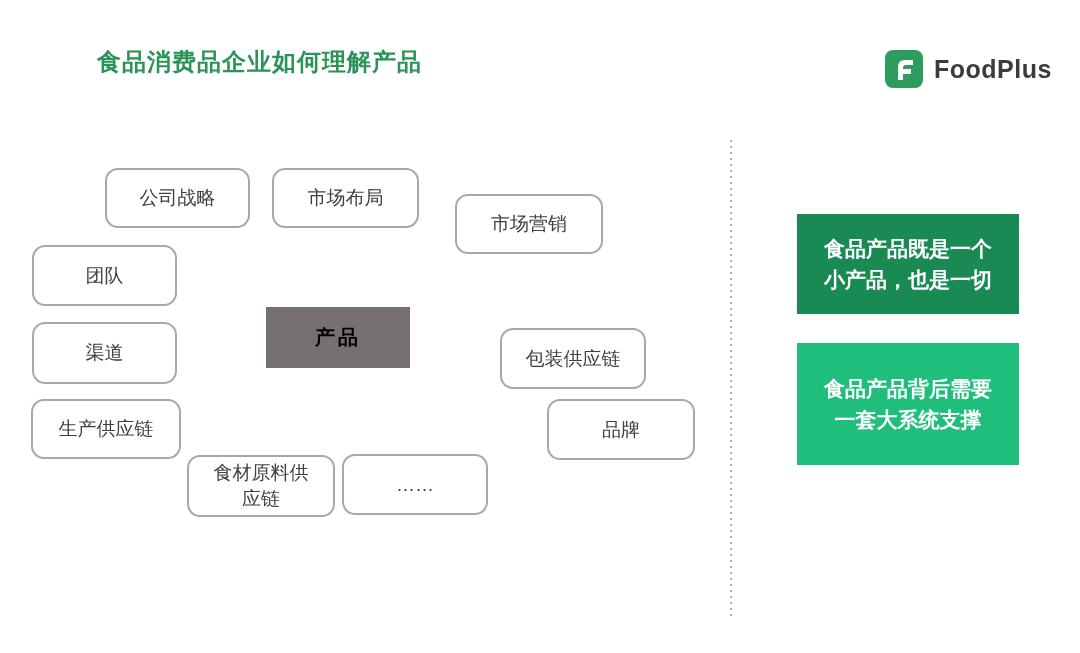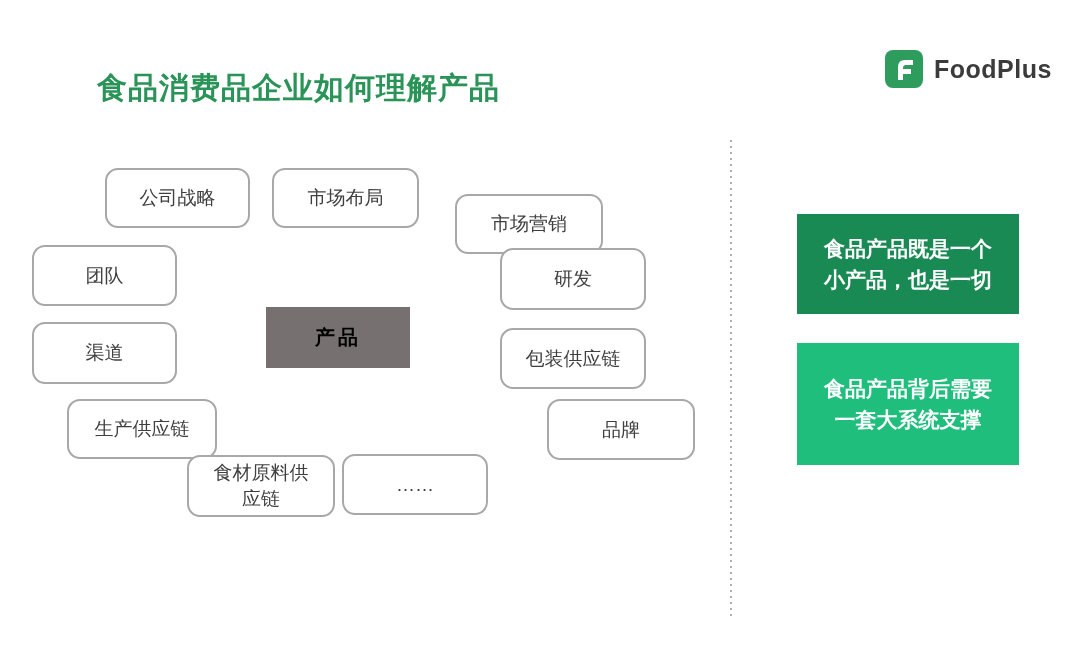--- a/index.html
+++ b/index.html
@@ -4,22 +4,22 @@
 <style>
   html,body { margin:0; padding:0; background:#ffffff; }
   body { font-family: "Liberation Sans", "DejaVu Sans", sans-serif; }
   .slide {
     position:relative; width:1080px; height:653px; background:#ffffff;
     overflow:hidden;
   }
 
   
   .title {
-    position:absolute; left:97px; top:68px;
-    font-size:30px; font-weight:bold; color:#2A9357; letter-spacing:1px;
+    position:absolute; left:97px; top:46px;
+    font-size:24px; font-weight:bold; color:#2A9357; letter-spacing:1px;
   }
 
   
   .brand { position:absolute; left:845px; top:50px; display:flex; align-items:center;margin-left:40px; }
   .brand-mark {
     width:38px; height:38px; background:#2E9C5D; border-radius:8px;
     display:flex; align-items:center; justify-content:center; flex:0 0 auto;
   }
   .brand-name {
     margin-left:11px; font-size:25px; font-weight:600; color:#3B3B3B; letter-spacing:0.5px;
@@ -33,21 +33,21 @@
     color:#3F3F3F; font-size:19px; text-align:center; white-space:pre-line;
     line-height:1.35;
   }
   .n1  { left:105px; top:168px; width:145px; height:60px; }
   .n2  { left:272px; top:168px; width:147px; height:60px; }
   .n3  { left:455px; top:168px; width:148px; height:60px;margin-top:26px; }
   .n4  { left:32px;  top:245px; width:145px; height:61px; }
   .n5  { left:500px; top:248px; width:146px; height:62px; }
   .n6  { left:32px;  top:322px; width:145px; height:62px; }
   .n7  { left:500px; top:328px; width:146px; height:61px; }
-  .n8  { left:31px;  top:399px; width:150px; height:60px;margin-left:36px; }
+  .n8  { left:31px;  top:399px; width:150px; height:60px; }
   .n9  { left:501px; top:399px; width:148px; height:61px;margin-left:46px; }
   .n10 { left:187px; top:455px; width:148px; height:62px; }
   .n11 { left:342px; top:454px; width:146px; height:61px; }
 
   .center-node {
     position:absolute; left:266px; top:307px; width:144px; height:61px;
     background:#767170; color:#000000; font-weight:bold; font-size:20px;
     letter-spacing:3px; display:flex; align-items:center; justify-content:center;
   }
 
@@ -80,21 +80,20 @@
         <path d="M 13 30 L 13 17 Q 13 10 20 10 L 28 10 L 28 15 L 21 15 Q 18 15 18 18 L 18 19 L 26 19 L 26 24 L 18 24 L 18 30 Z" fill="#ffffff"></path>
       </svg>
     </div>
     <div class="brand-name">FoodPlus</div>
   </div>
 
   <div class="node n1">公司战略</div>
   <div class="node n2">市场布局</div>
   <div class="node n3">市场营销</div>
   <div class="node n4">团队</div>
-  <div class="node n5">研发</div>
   <div class="node n6">渠道</div>
   <div class="node n7">包装供应链</div>
   <div class="node n8">生产供应链</div>
   <div class="node n9">品牌</div>
   <div class="node n10">食材原料供
 应链</div>
   <div class="node n11">……</div>
 
   <div class="center-node">产品</div>
 

